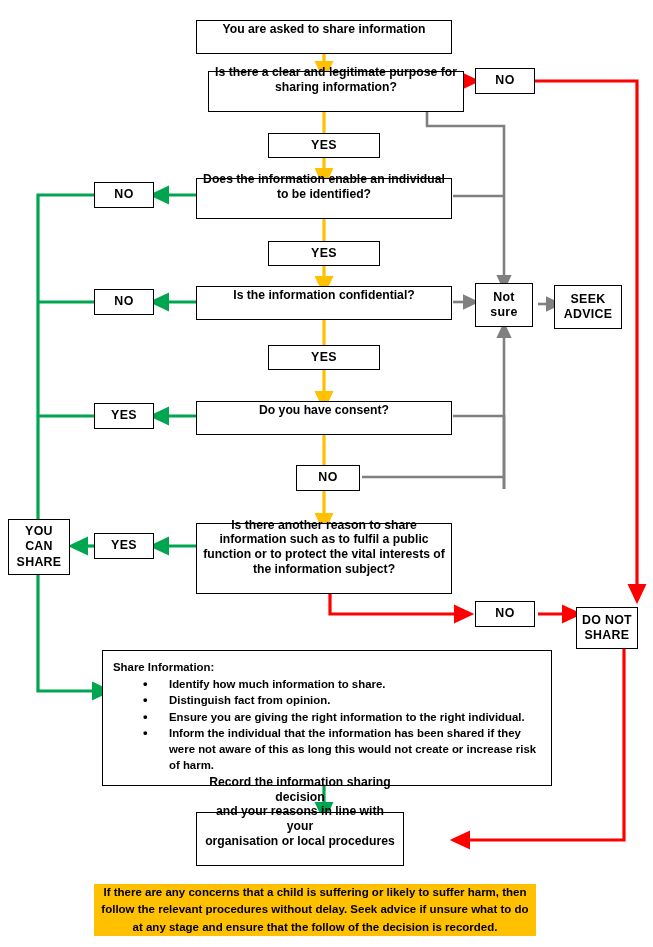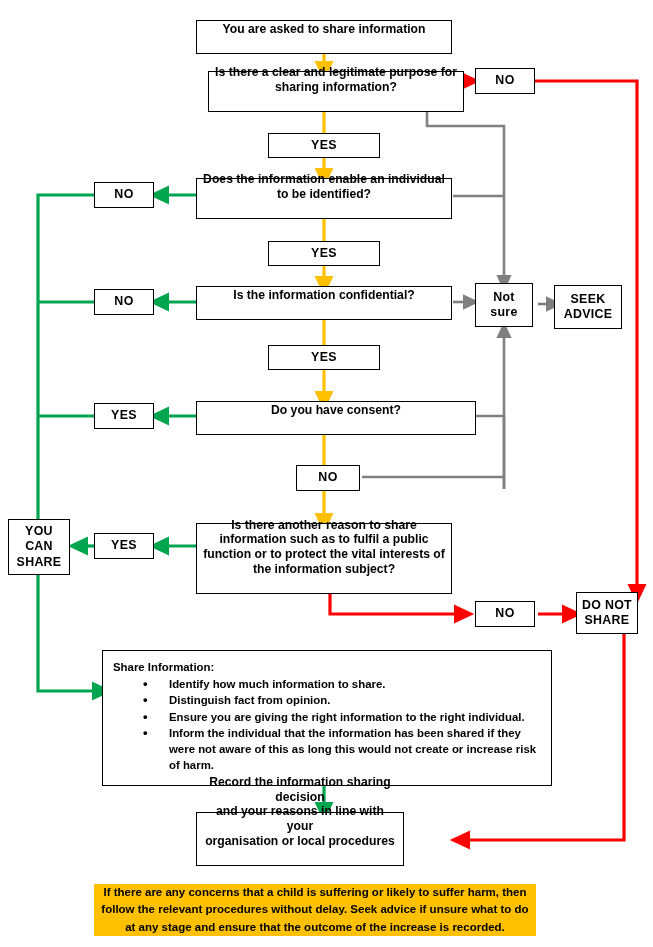--- a/index.html
+++ b/index.html
@@ -204,21 +204,21 @@
   </div>
 
   <div class="node lbl" style="left:94px; top:289px; width:60px; height:26px;">
     <span>NO</span>
   </div>
 
   <div class="node lbl" style="left:268px; top:345px; width:112px; height:25px;">
     <span>YES</span>
   </div>
 
-  <div class="node q" style="left:196px; top:401px; width:280px; height:30px;">
+  <div class="node q" style="left:196px; top:401px; width:256px; height:30px;">
     <span>Do you have consent?</span>
   </div>
 
   <div class="node lbl" style="left:94px; top:403px; width:60px; height:26px;">
     <span>YES</span>
   </div>
 
   <div class="node lbl" style="left:296px; top:465px; width:64px; height:26px;">
     <span>NO</span>
   </div>
@@ -255,21 +255,21 @@
   </div>
 
   <div class="node term" style="left:8px; top:519px; width:62px; height:56px;">
     <span>
       <span>YOU</span><br>
       <span>CAN</span><br>
       <span>SHARE</span>
     </span>
   </div>
 
-  <div class="node term" style="left:576px; top:592px; width:62px; height:42px;">
+  <div class="node term" style="left:576px; top:607px; width:62px; height:42px;">
     <span>
       <span>DO NOT</span><br>
       <span>SHARE</span>
     </span>
   </div>
 
   <div class="shareinfo" style="left:102px; top:650px; width:450px; height:136px;">
     <div class="heading">Share Information:</div>
     <ul>
       <li>Identify how much information to share.</li>
@@ -284,17 +284,17 @@
       <span>Record the information sharing decision</span><br>
       <span>and your reasons in line with your</span><br>
       <span>organisation or local procedures</span>
     </span>
   </div>
 
   <div class="banner" style="left:94px; top:884px; width:442px; height:52px;">
     <span>
       <span>If there are any concerns that a child is suffering or likely to suffer harm, then</span><br>
       <span>follow the relevant procedures without delay.  Seek advice if unsure what to do</span><br>
-      <span>at any stage and ensure that the outcome of the increase is recorded.</span>
+      <span>at any stage and ensure that the follow of the decision is recorded.</span>
     </span>
   </div>
 
 </div>
 
 </body></html>

